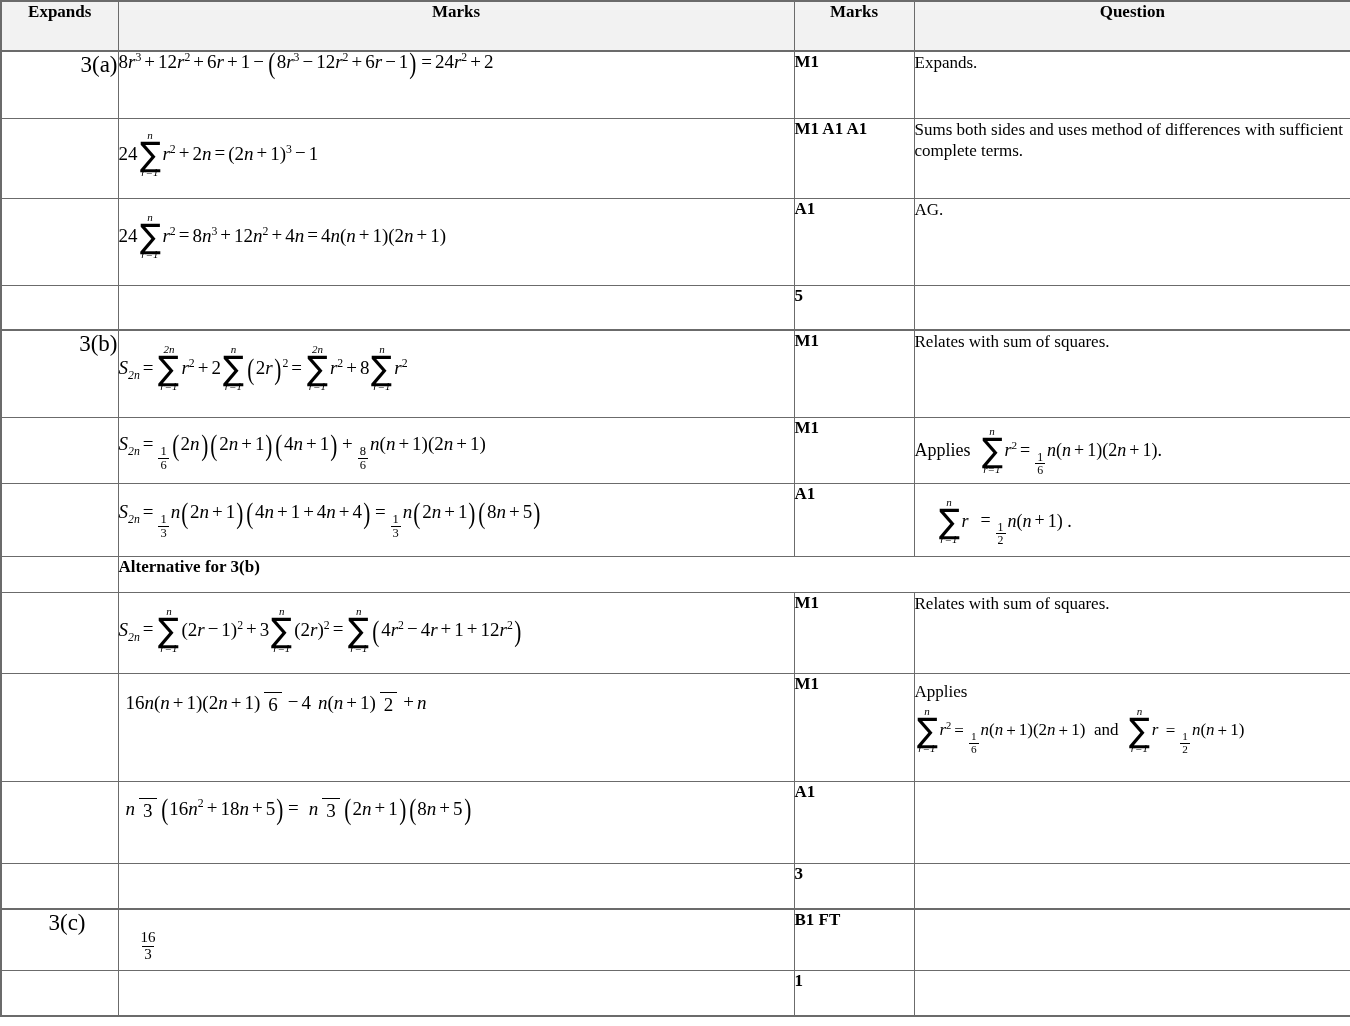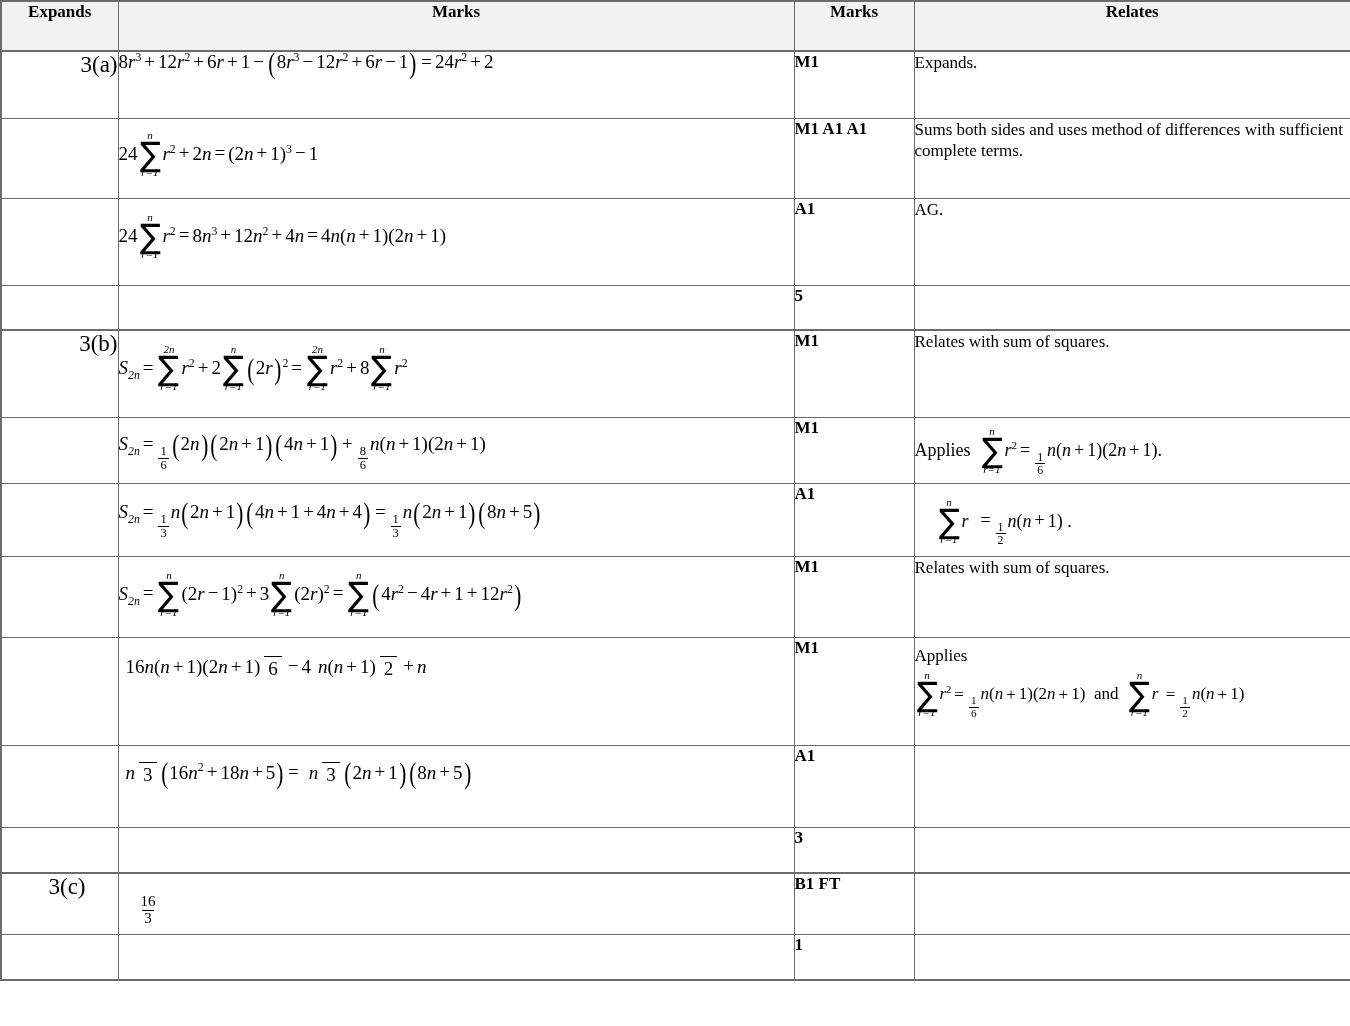--- a/index.html
+++ b/index.html
@@ -171,21 +171,21 @@
     <col class="c-question">
       <col class="c-answer">
       <col class="c-marks">
       <col class="c-guidance">
   </colgroup>
   <thead>
     <tr>
       <th>Expands</th>
       <th>Marks</th>
       <th>Marks</th>
-      <th>Relates</th>
+      <th>Question</th>
     </tr>
   </thead>
   <tbody>
 
     <tr class="sec-start" style="height:67px;">
       <td class="qcell">3(a)</td>
       <td class="acell">
         <span class="mth">
           8<span class="v">r</span><sup class="n">3</sup><span class="op">+</span>12<span class="v">r</span><sup class="n">2</sup><span class="op">+</span>6<span class="v">r</span><span class="op">+</span>1<span class="op">−</span><span class="pL">(</span>8<span class="v">r</span><sup class="n">3</sup><span class="op">−</span>12<span class="v">r</span><sup class="n">2</sup><span class="op">+</span>6<span class="v">r</span><span class="op">−</span>1<span class="pR">)</span><span class="op">=</span>24<span class="v">r</span><sup class="n">2</sup><span class="op">+</span>2
         </span>
@@ -307,20 +307,24 @@
               <span class="sig">∑</span>
               <span class="lim">r=1</span>
             </span><span class="v">r</span>&nbsp;&nbsp;<span class="op">=</span><span class="frac">
               <span class="num">1</span>
               <span class="den">2</span>
             </span><span class="v">n</span>(<span class="v">n</span><span class="op">+</span>1)&nbsp;.
         </span>
       </td>
     </tr>
 
+    <tr style="height:36px;">
+      <td class="qcell"></td>
+      <td class="alt-head" colspan="3">Alternative for 3(b)</td>
+    </tr>
 
     <tr style="height:81px;">
       <td class="qcell"></td>
       <td class="acell" style="padding-top:14px;">
         <span class="mth">
           <span class="v">S</span><sub>2n</sub><span class="op">=</span><span class="sum">
               <span class="lim">n</span>
               <span class="sig">∑</span>
               <span class="lim">r=1</span>
             </span>(2<span class="v">r</span><span class="op">−</span>1)<sup class="n">2</sup><span class="op">+</span>3<span class="sum">

